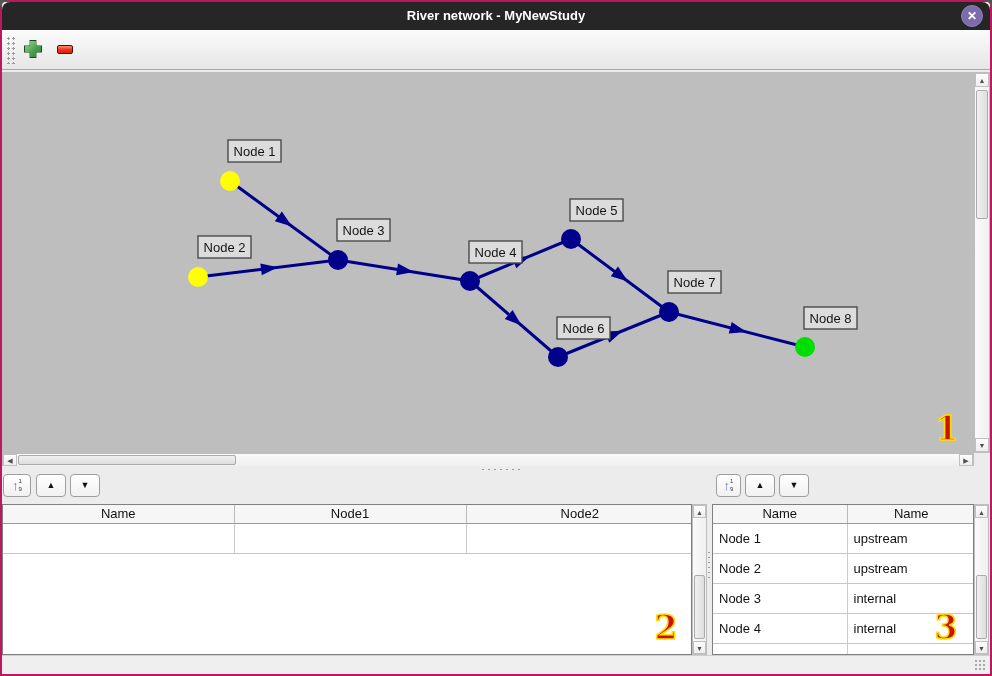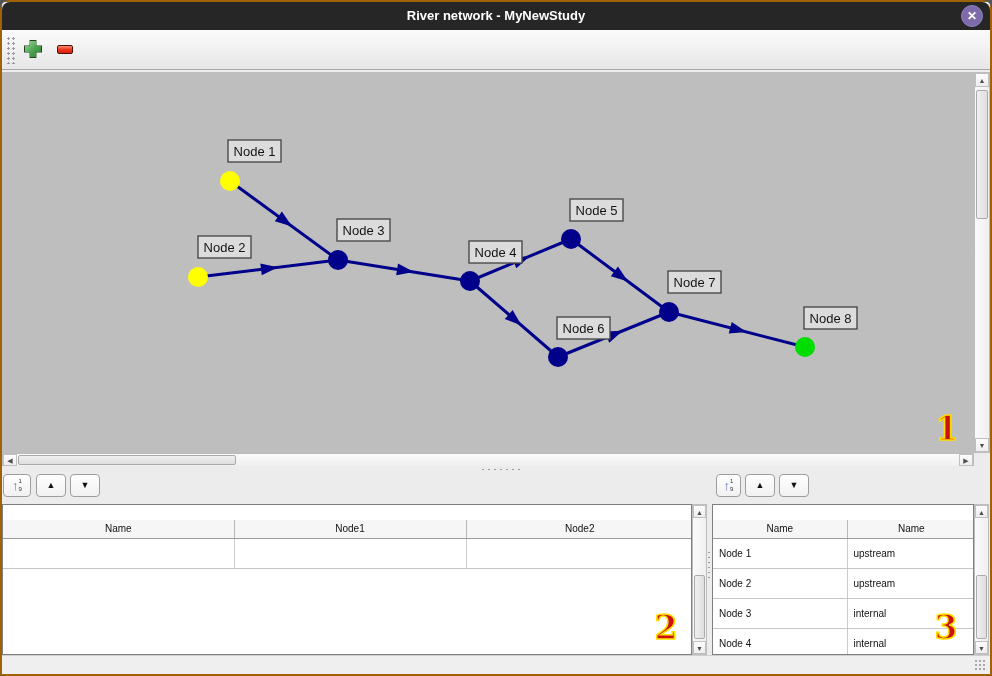--- a/index.html
+++ b/index.html
@@ -1,17 +1,17 @@
 <!DOCTYPE html>
 <html><head>
 <meta charset="utf-8">
 <style>
   * { margin:0; padding:0; box-sizing:border-box; }
   body { width:992px; height:676px; font-family:"Liberation Sans", sans-serif; background:#555; }
-  .window { position:relative; width:992px; height:676px; background:#a16207;
+  .window { position:relative; width:992px; height:676px; background:#be185d;
             border-radius:10px 10px 2px 2px; overflow:hidden; }
   .content { position:absolute; left:2px; top:2px; width:988px; height:672px; background:#ececec; }
 
   
   .titlebar { position:absolute; left:0; top:0; width:988px; height:28px; background:#262626;
               border-radius:8px 8px 0 0; text-align:center; }
   .title { color:#ffffff; font-size:13px; font-weight:bold; line-height:28px; }
   .close-btn { position:absolute; right:7px; top:3px; width:22px; height:22px; border-radius:50%;
                background:#7d6bac; border:1px solid #8f7fc0; color:#ffffff; text-align:center;
                line-height:20px; font-size:12px; font-weight:bold; cursor:pointer; }
@@ -73,21 +73,21 @@
   .mini-btn .tri { font-size:9px; color:#111; line-height:21px; }
   .sort-arrow { color:#5b6cc0; font-weight:bold; font-size:13px; line-height:21px; }
   .sort-nums { display:inline-block; vertical-align:top; margin-top:2px; }
   .sort-nums i { display:block; font-style:normal; font-size:6px; line-height:8px; color:#333; }
 
   
   .tbl-wrap { position:absolute; top:502px; height:151px; overflow:hidden; background:#ffffff;
               border:1px solid #7f7f7f; }
   .links-wrap { left:0px; width:690px; }
   .nodes-wrap { left:710px; width:262px; }
-  table { border-collapse:collapse; table-layout:fixed; width:100%; font-size:10px; color:#111;margin-top:15px; }
+  table { border-collapse:collapse; table-layout:fixed; width:100%; font-size:13px; color:#111; }
   th { height:18px; font-weight:normal; text-align:center; background:#f6f6f6;
        border-right:1px solid #b9b9b9; border-bottom:1px solid #9c9c9c; overflow:hidden; }
   td { height:30px; padding:0 6px; text-align:left; vertical-align:middle; background:#ffffff;
        border-right:1px solid #cccccc; border-bottom:1px solid #c6c6c6; overflow:hidden; white-space:nowrap; }
   th:last-child, td:last-child { border-right:none; }
   .links-wrap col.c0 { width:231px; } .links-wrap col.c1 { width:232px; } .links-wrap col.c2 { width:227px; }
   .nodes-wrap col.c0 { width:134px; } .nodes-wrap col.c1 { width:128px; }
 
   
   .statusbar { position:absolute; left:0; top:653px; width:988px; height:19px; background:#efefef;

